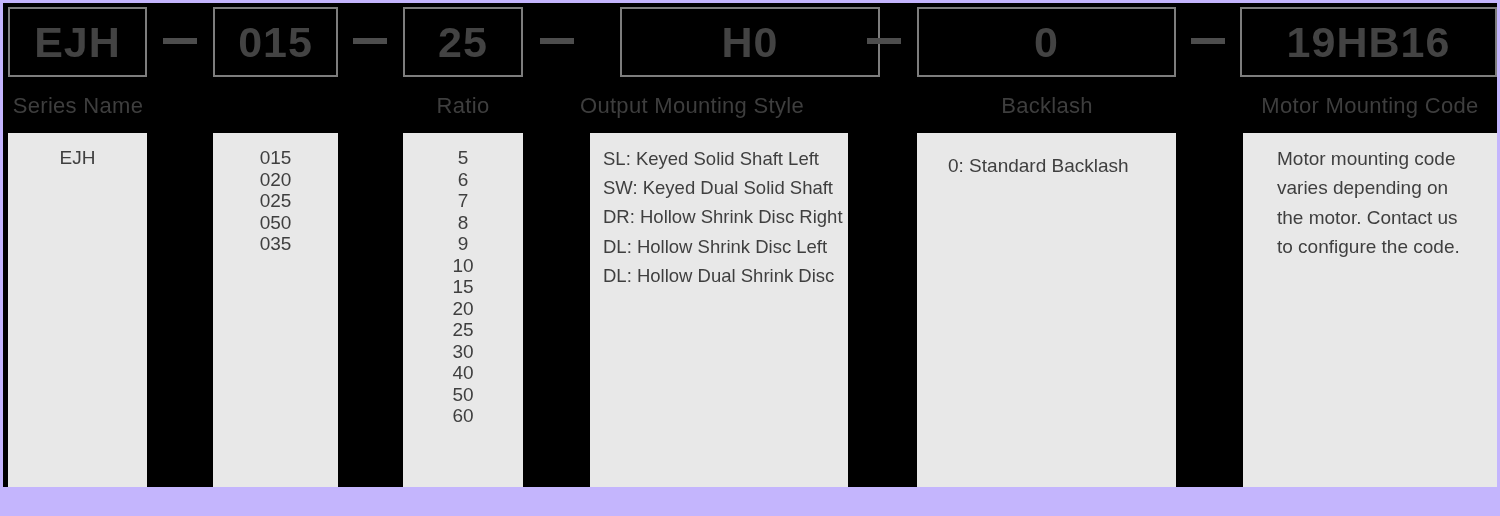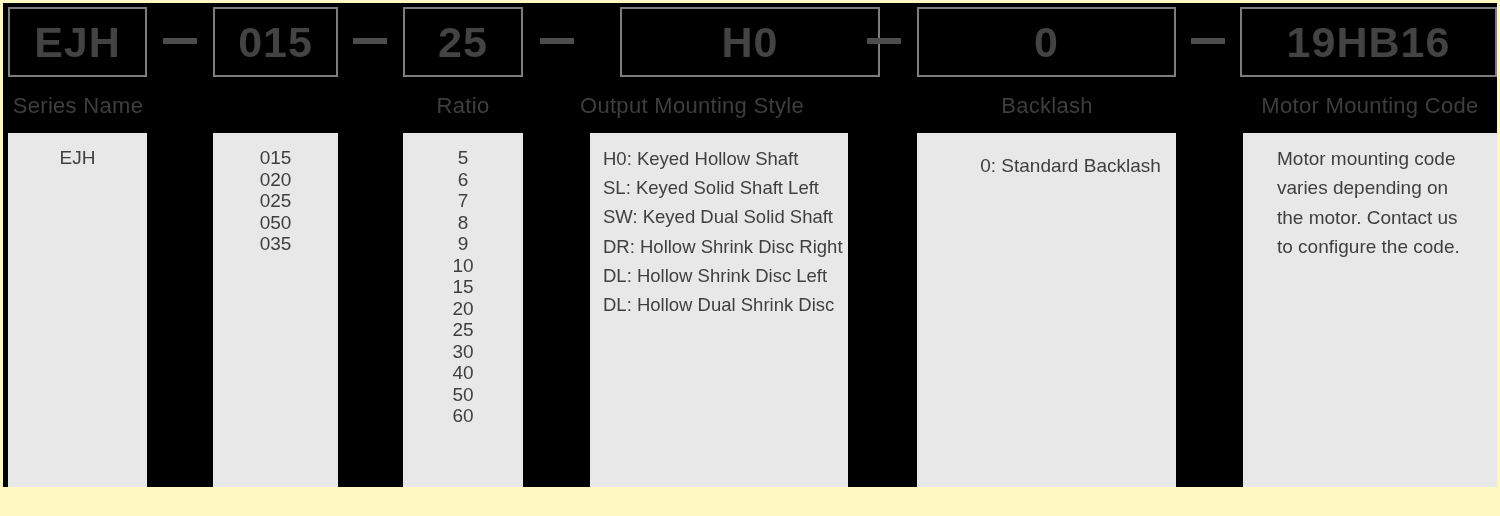--- a/index.html
+++ b/index.html
@@ -1,17 +1,17 @@
 <!DOCTYPE html>
 <html><head>
 <meta charset="utf-8">
 <style>
   html,body{margin:0;padding:0;background:#ffffff;}
   .canvas{
-    position:relative;width:1500px;height:516px;background:#fef9c3;overflow:hidden;
+    position:relative;width:1500px;height:516px;background:#c4b5fd;overflow:hidden;
     font-family:"Liberation Sans","DejaVu Sans",sans-serif;
     -webkit-font-smoothing:antialiased;
   }
   .panel{position:absolute;left:3px;top:3px;width:1494px;height:484px;background:#000000;}
   .code-box{
     position:absolute;top:7px;height:66px;border:2px solid #7d7d7d;background:#000000;
     display:flex;align-items:center;justify-content:center;
     color:#434343;font-size:43px;font-weight:bold;letter-spacing:1px;line-height:66px;
   }
   .dash{position:absolute;top:38px;width:34px;height:6px;background:#4d4d4d;}
@@ -20,21 +20,21 @@
     color:#3e3e3e;font-size:22px;letter-spacing:0.3px;white-space:nowrap;
   }
   .col{
     position:absolute;top:133px;height:354px;background:#e8e8e8;color:#3f3f3f;
     font-size:19px;box-sizing:border-box;
   }
   .col-center{text-align:center;padding-top:14px;}
   .col-center .opt{line-height:21.5px;}
   .col-list{padding-top:11px;padding-left:13px;}
   .col-list .opt{line-height:29.2px;white-space:nowrap;font-size:18.5px;}
-  .col-backlash{padding-top:18px;padding-left:48px;text-align:center;}
+  .col-backlash{padding-top:18px;padding-left:31px;}
   .col-backlash .opt{line-height:29px;white-space:nowrap;}
   .col-backlash .opt + .opt{margin-top:7px;}
   .col-note{padding:11px 24px 0 34px;}
   .col-note .note{line-height:29.3px;}
   .opt,.note{margin:0;}
 </style>
 </head>
 <body>
 
 <div class="canvas">
@@ -82,21 +82,20 @@
     <div class="opt">15</div>
     <div class="opt">20</div>
     <div class="opt">25</div>
     <div class="opt">30</div>
     <div class="opt">40</div>
     <div class="opt">50</div>
     <div class="opt">60</div>
   </div>
 
   <div class="col col-list" style="left:590px;width:258px">
-    <div class="opt">H0: Keyed Hollow Shaft</div>
     <div class="opt">SL: Keyed Solid Shaft Left</div>
     <div class="opt">SW: Keyed Dual Solid Shaft</div>
     <div class="opt">DR: Hollow Shrink Disc Right</div>
     <div class="opt">DL: Hollow Shrink Disc Left</div>
     <div class="opt">DL: Hollow Dual Shrink Disc</div>
   </div>
 
   <div class="col col-backlash" style="left:917px;width:259px">
     <div class="opt">0: Standard Backlash</div>
   </div>

